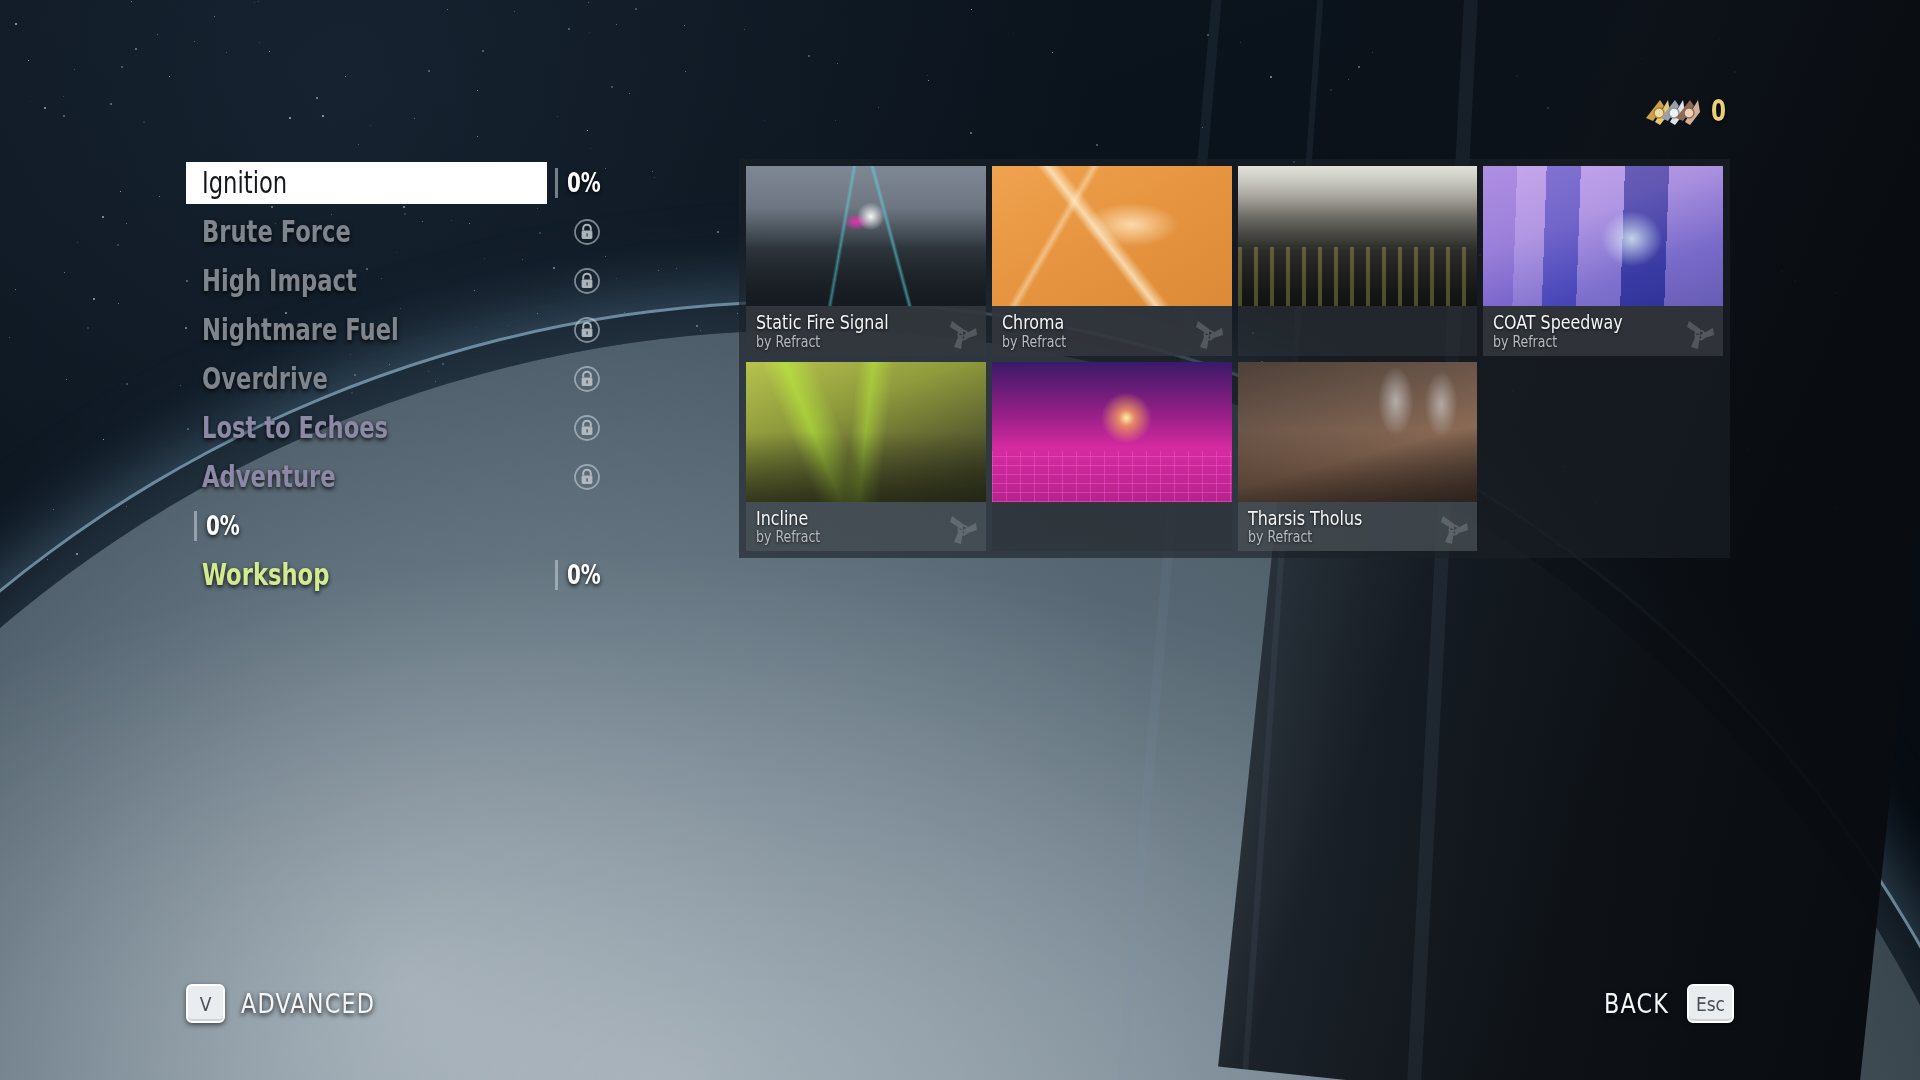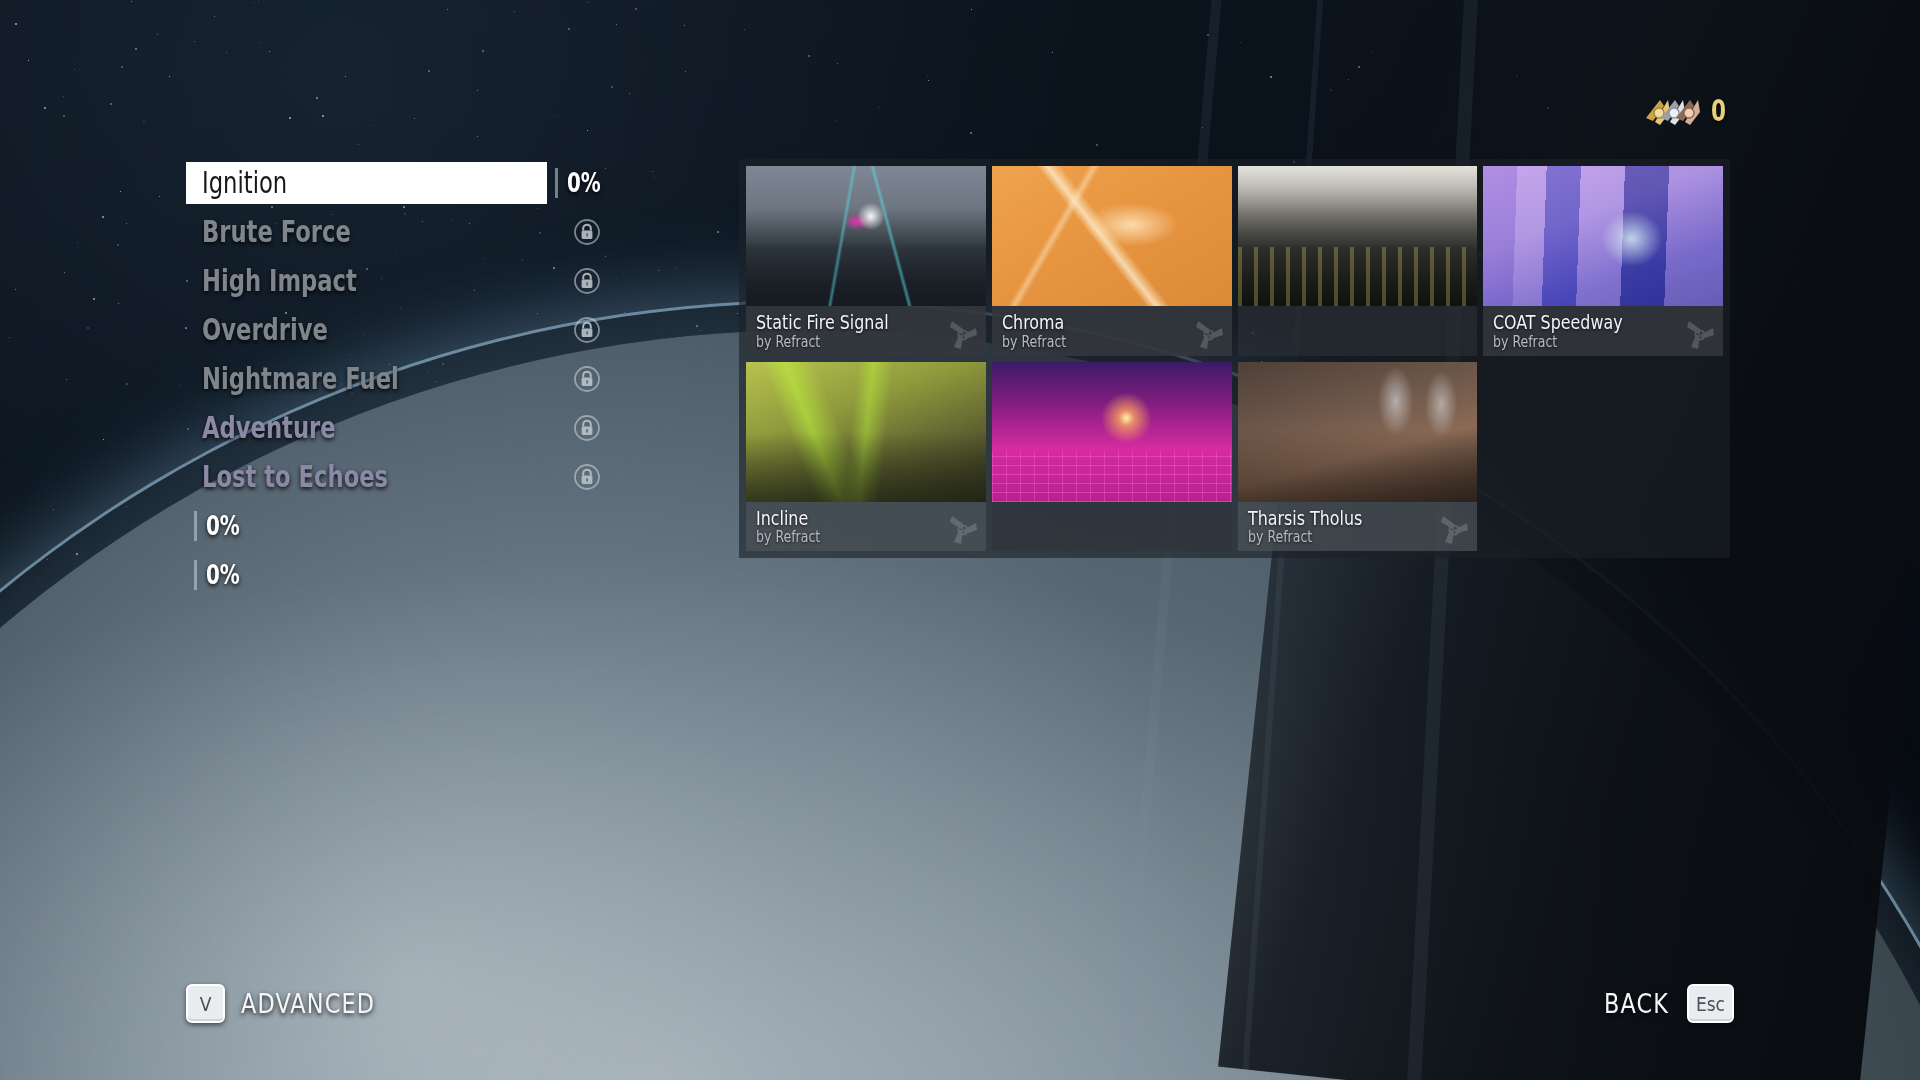--- a/index.html
+++ b/index.html
@@ -579,79 +579,82 @@
           <svg class="lock-icon" width="28" height="28" viewBox="0 0 28 28">
             <circle cx="14" cy="14" r="12" fill="none" stroke="rgba(205,212,220,.62)" stroke-width="1.8"></circle>
             <path d="M10.2,12.6 v-2.1 a3.8,3.8 0 0 1 7.6,0 v2.1" fill="none" stroke="#b9c0c7" stroke-width="2"></path>
             <rect x="8.6" y="12.4" width="10.8" height="8.6" rx="1.4" fill="#b9c0c7"></rect>
             <rect x="13.3" y="15.1" width="1.6" height="3.6" rx=".8" fill="#5c656d"></rect>
           </svg>
         </div>
       </div>
       <div class="set-row">
         <div class="set-name-box">
-          <div class="set-name" style="color:#7e858c">Overdrive</div>
+          <div class="set-name" style="color:#7e858c">Nightmare Fuel</div>
         </div>
         <div class="set-right">
           <svg class="lock-icon" width="28" height="28" viewBox="0 0 28 28">
             <circle cx="14" cy="14" r="12" fill="none" stroke="rgba(205,212,220,.62)" stroke-width="1.8"></circle>
             <path d="M10.2,12.6 v-2.1 a3.8,3.8 0 0 1 7.6,0 v2.1" fill="none" stroke="#b9c0c7" stroke-width="2"></path>
             <rect x="8.6" y="12.4" width="10.8" height="8.6" rx="1.4" fill="#b9c0c7"></rect>
             <rect x="13.3" y="15.1" width="1.6" height="3.6" rx=".8" fill="#5c656d"></rect>
           </svg>
         </div>
       </div>
       <div class="set-row">
         <div class="set-name-box">
-          <div class="set-name" style="color:#7e858c">Nightmare Fuel</div>
+          <div class="set-name" style="color:#7e858c">Overdrive</div>
         </div>
         <div class="set-right">
           <svg class="lock-icon" width="28" height="28" viewBox="0 0 28 28">
             <circle cx="14" cy="14" r="12" fill="none" stroke="rgba(205,212,220,.62)" stroke-width="1.8"></circle>
             <path d="M10.2,12.6 v-2.1 a3.8,3.8 0 0 1 7.6,0 v2.1" fill="none" stroke="#b9c0c7" stroke-width="2"></path>
             <rect x="8.6" y="12.4" width="10.8" height="8.6" rx="1.4" fill="#b9c0c7"></rect>
             <rect x="13.3" y="15.1" width="1.6" height="3.6" rx=".8" fill="#5c656d"></rect>
           </svg>
         </div>
       </div>
       <div class="set-row">
         <div class="set-name-box">
-          <div class="set-name" style="color:#8c89a6">Adventure</div>
+          <div class="set-name" style="color:#8c89a6">Lost to Echoes</div>
         </div>
         <div class="set-right">
           <svg class="lock-icon" width="28" height="28" viewBox="0 0 28 28">
             <circle cx="14" cy="14" r="12" fill="none" stroke="rgba(205,212,220,.62)" stroke-width="1.8"></circle>
             <path d="M10.2,12.6 v-2.1 a3.8,3.8 0 0 1 7.6,0 v2.1" fill="none" stroke="#b9c0c7" stroke-width="2"></path>
             <rect x="8.6" y="12.4" width="10.8" height="8.6" rx="1.4" fill="#b9c0c7"></rect>
             <rect x="13.3" y="15.1" width="1.6" height="3.6" rx=".8" fill="#5c656d"></rect>
           </svg>
         </div>
       </div>
       <div class="set-row">
         <div class="set-name-box">
-          <div class="set-name" style="color:#8c89a6">Lost to Echoes</div>
+          <div class="set-name" style="color:#8c89a6">Adventure</div>
         </div>
         <div class="set-right">
           <svg class="lock-icon" width="28" height="28" viewBox="0 0 28 28">
             <circle cx="14" cy="14" r="12" fill="none" stroke="rgba(205,212,220,.62)" stroke-width="1.8"></circle>
             <path d="M10.2,12.6 v-2.1 a3.8,3.8 0 0 1 7.6,0 v2.1" fill="none" stroke="#b9c0c7" stroke-width="2"></path>
             <rect x="8.6" y="12.4" width="10.8" height="8.6" rx="1.4" fill="#b9c0c7"></rect>
             <rect x="13.3" y="15.1" width="1.6" height="3.6" rx=".8" fill="#5c656d"></rect>
           </svg>
         </div>
       </div>
       <div class="set-row">
         <div class="set-right">
           <div class="pct-wrap">
             <div class="pct-bar"></div>
             <div class="pct-text">0%</div>
           </div>
         </div>
       </div>
       <div class="set-row">
+        <div class="set-name-box">
+          <div class="set-name" style="color:#d3eb8f">Workshop</div>
+        </div>
         <div class="set-right">
           <div class="pct-wrap">
             <div class="pct-bar"></div>
             <div class="pct-text">0%</div>
           </div>
         </div>
       </div>
     </div>
 
   <div class="grid-panel" id="grid">

